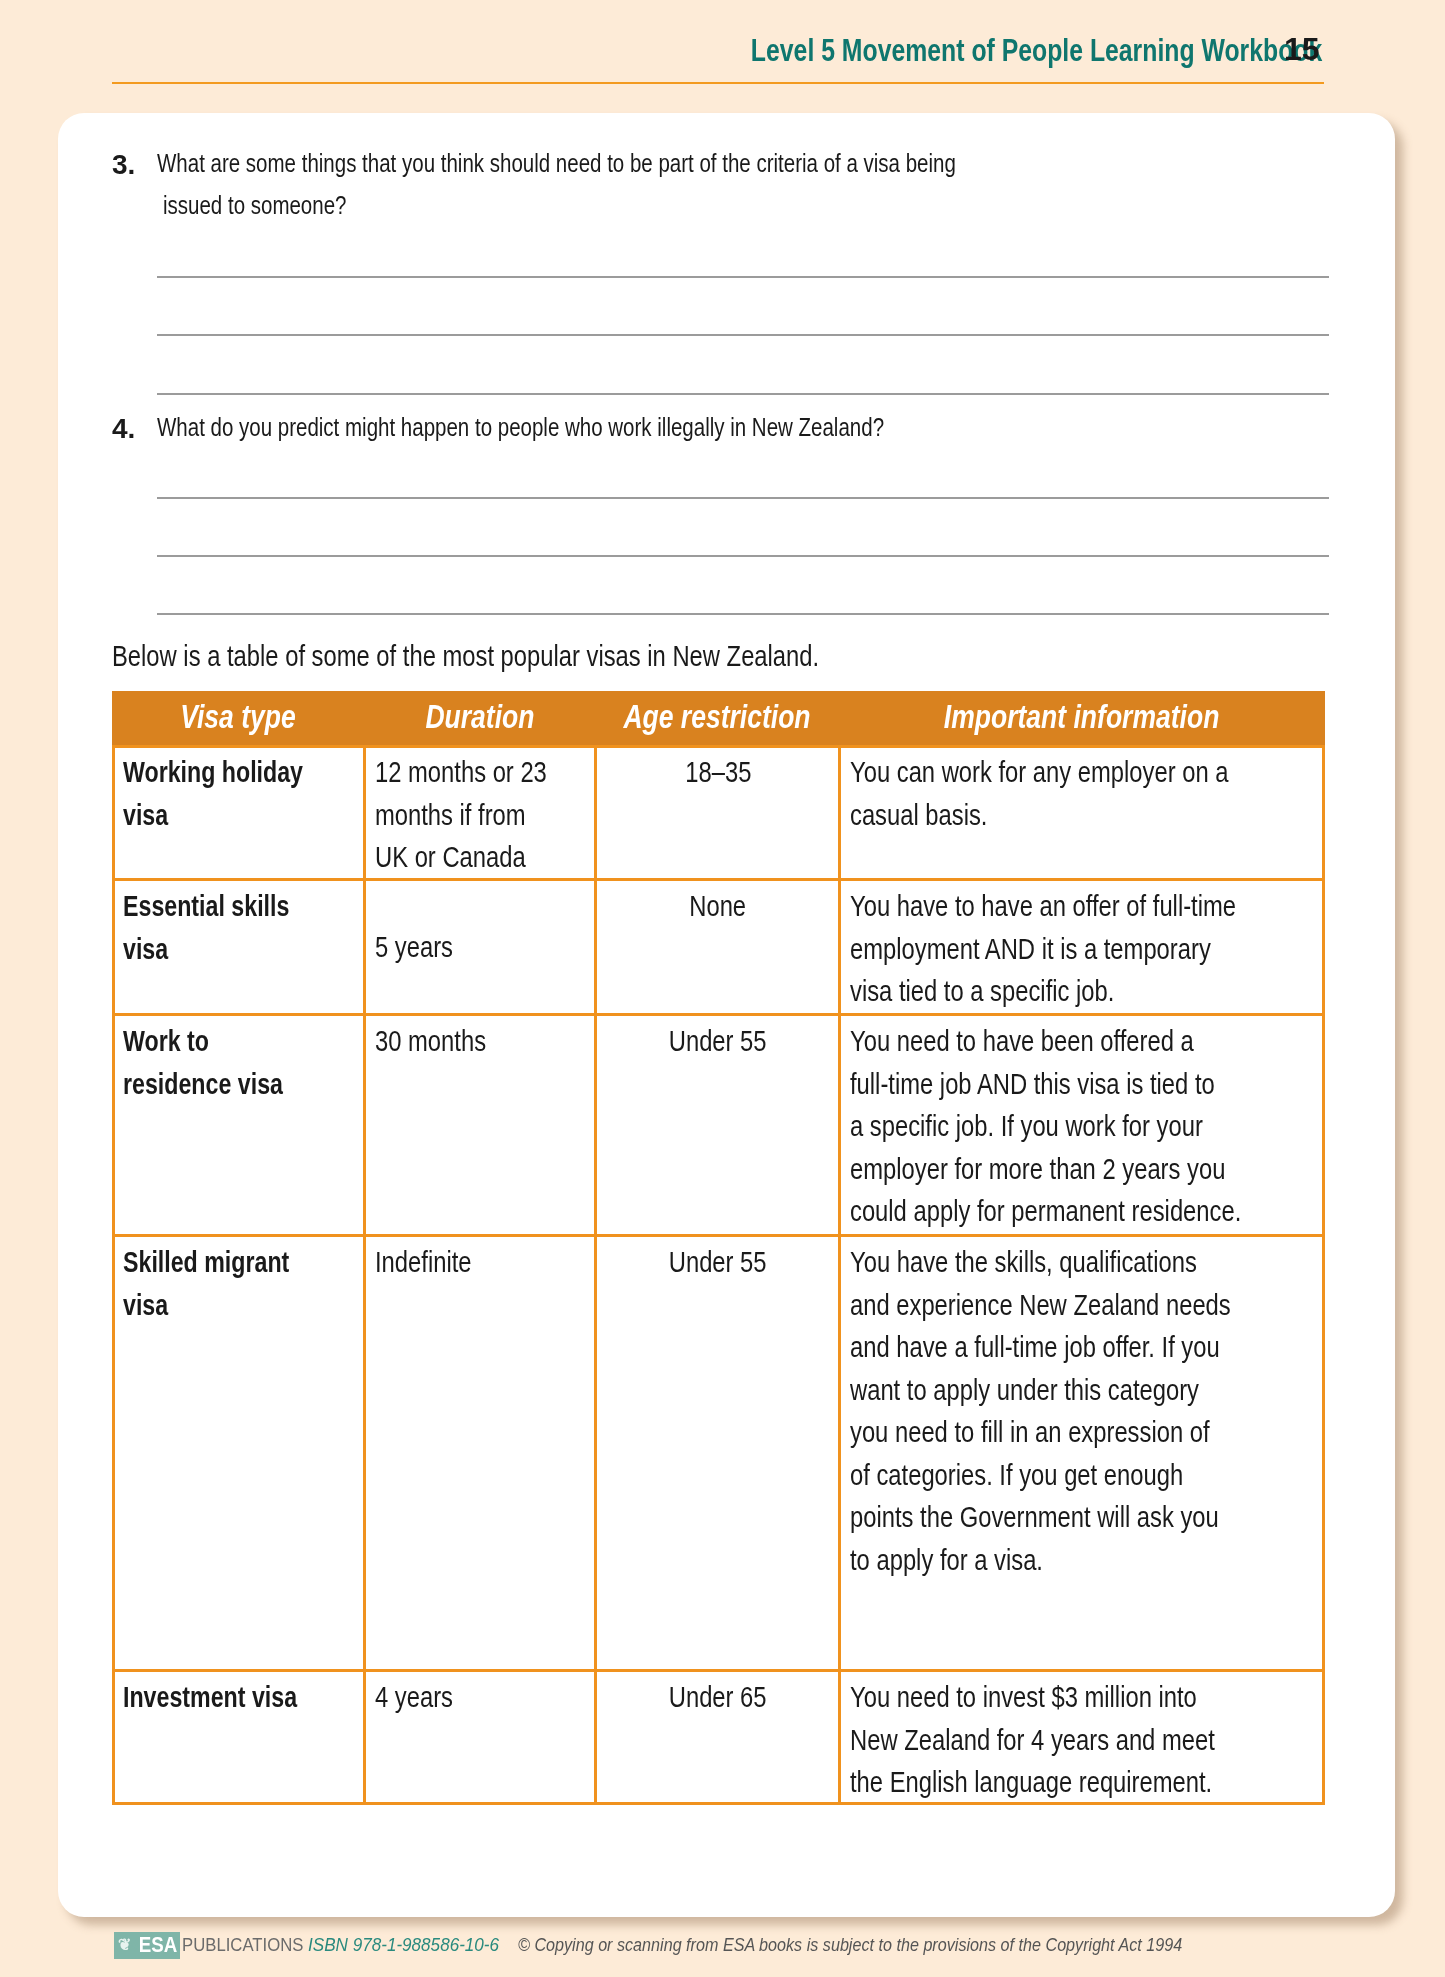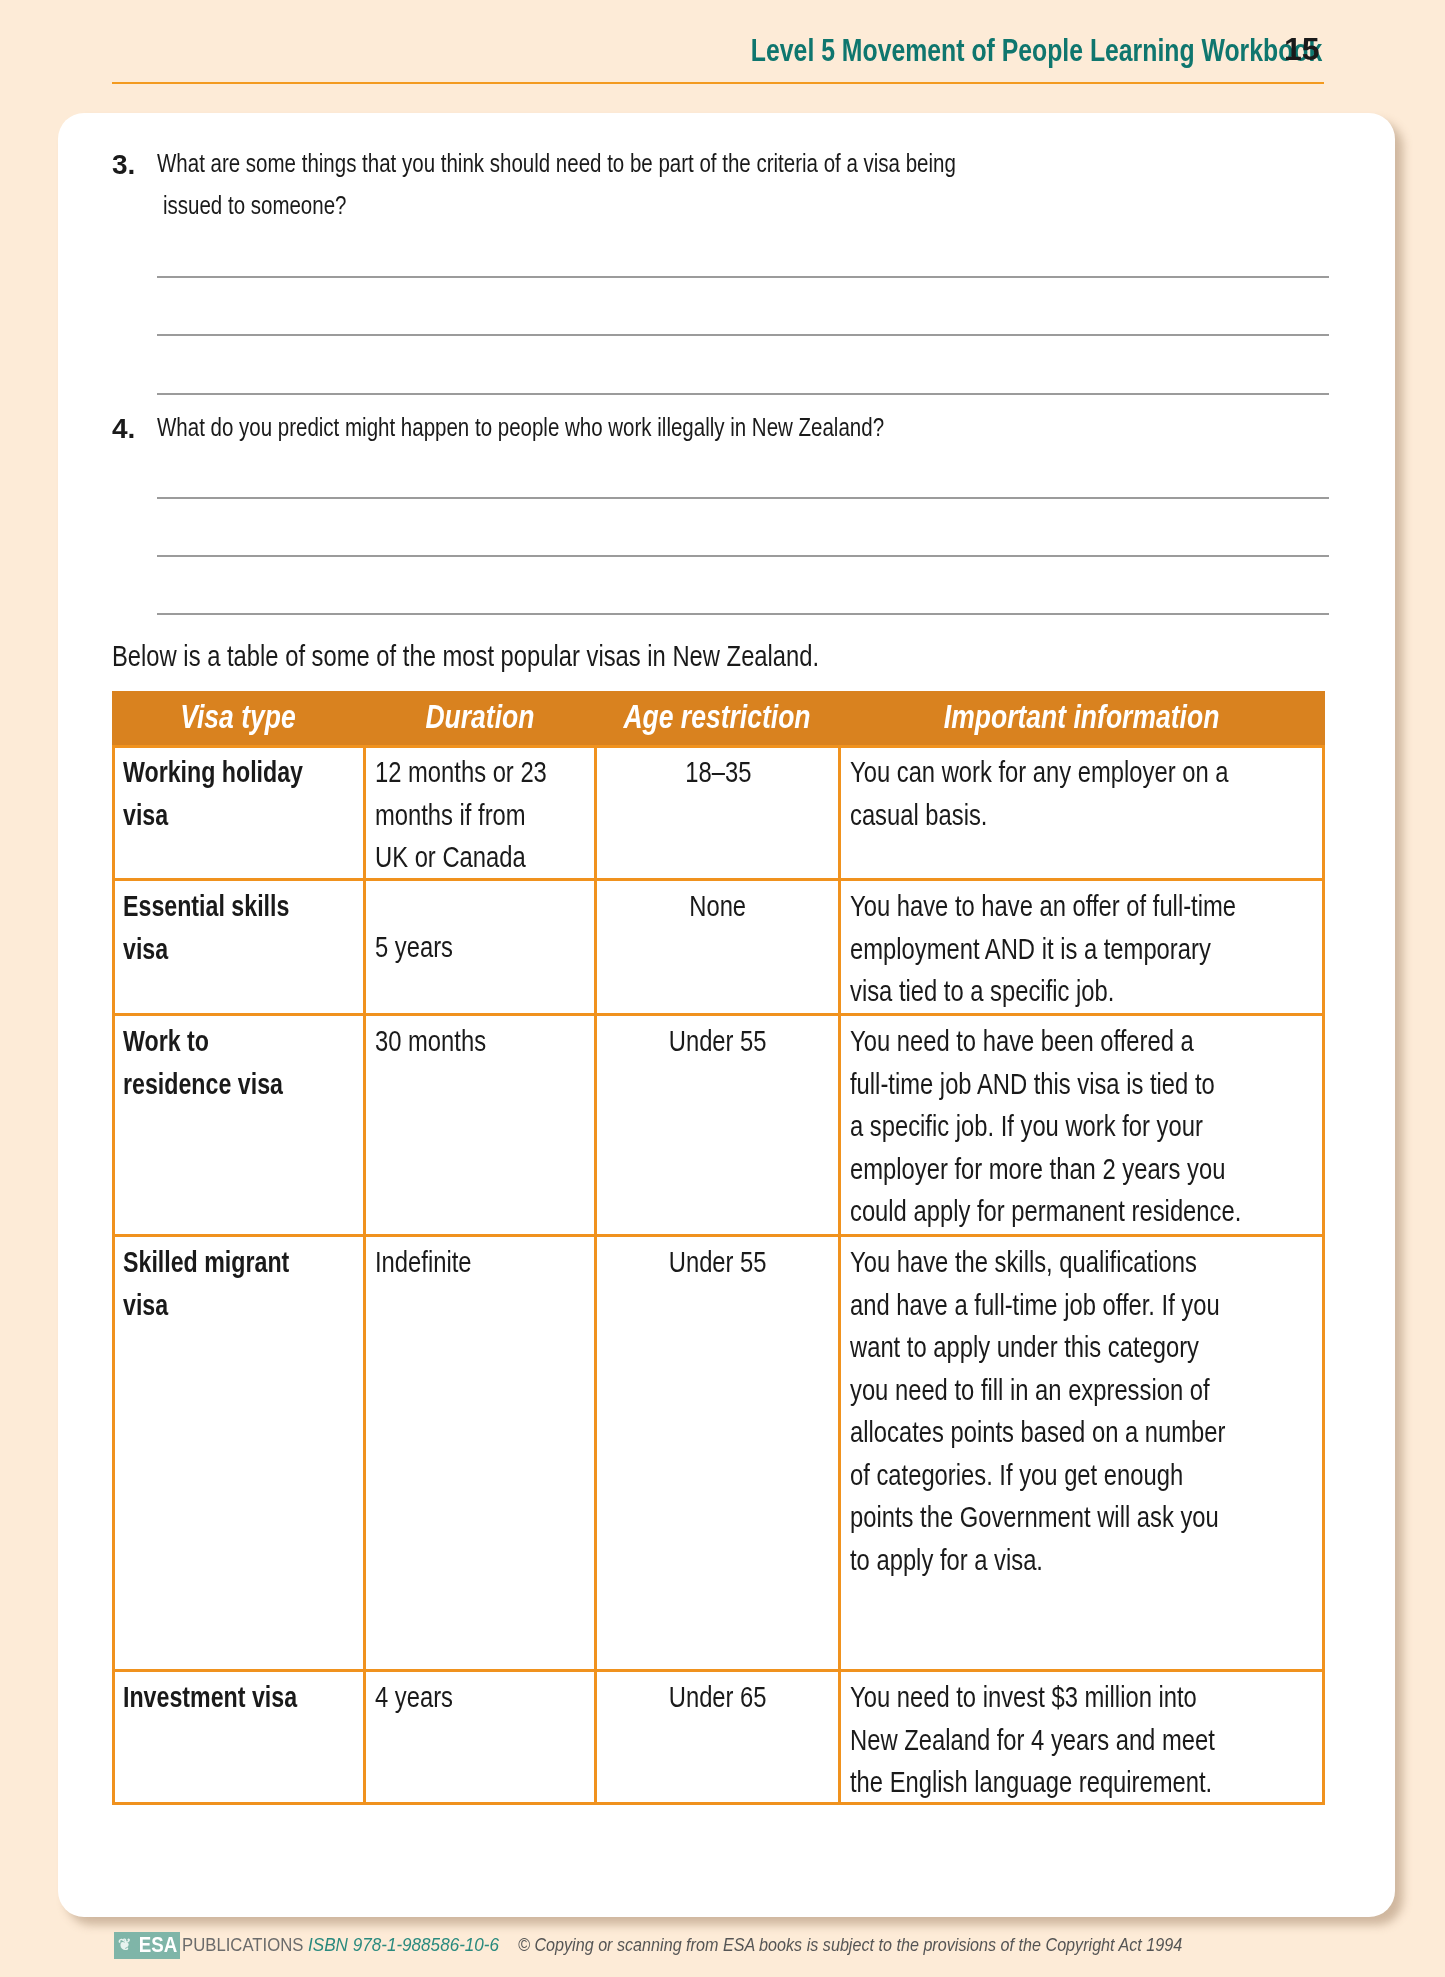--- a/index.html
+++ b/index.html
@@ -134,24 +134,24 @@
         <div class="line"><span>visa</span></div>
       </div>
       <div class="cell " style="top: 550px; left: 263px; width: 211px;">
         <div class="line"><span>Indefinite</span></div>
       </div>
       <div class="cell center" style="top: 550px; left: 494px; width: 224px;">
         <div class="line"><span>Under 55</span></div>
       </div>
       <div class="cell " style="top: 550px; left: 738px; width: 466px;">
         <div class="line"><span>You have the skills, qualifications</span></div>
+        <div class="line"><span>and experience New Zealand needs</span></div>
         <div class="line"><span>and have a full-time job offer. If you</span></div>
         <div class="line"><span>want to apply under this category</span></div>
         <div class="line"><span>you need to fill in an expression of</span></div>
-        <div class="line"><span>allocates points based on a number</span></div>
         <div class="line"><span>of categories. If you get enough</span></div>
         <div class="line"><span>points the Government will ask you</span></div>
         <div class="line"><span>to apply for a visa.</span></div>
       </div>
       <div class="cell bold" style="top: 985px; left: 11px; width: 232px;">
         <div class="line"><span>Investment visa</span></div>
       </div>
       <div class="cell " style="top: 985px; left: 263px; width: 211px;">
         <div class="line"><span>4 years</span></div>
       </div>

